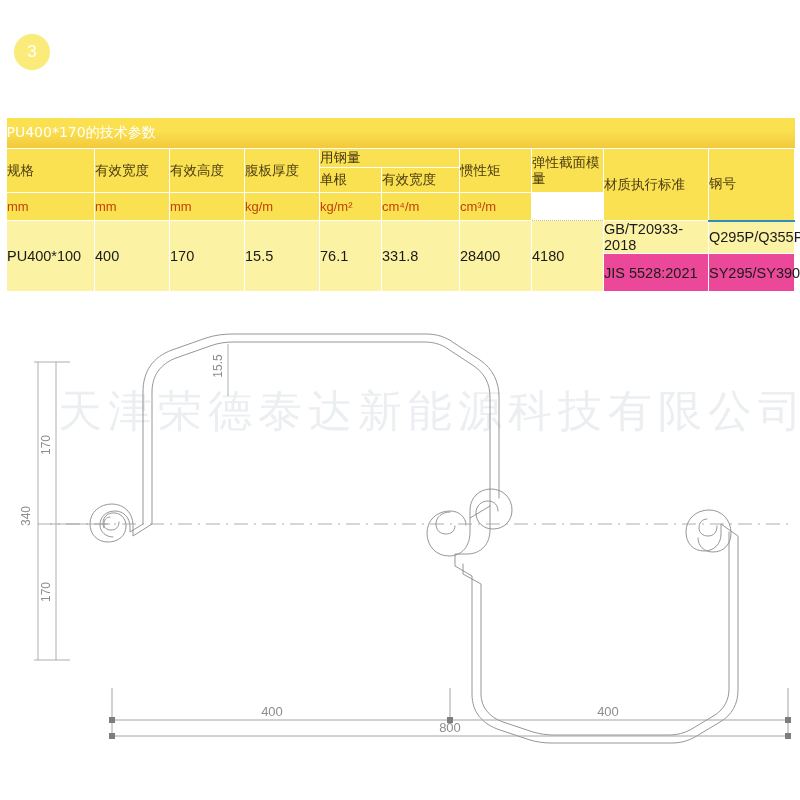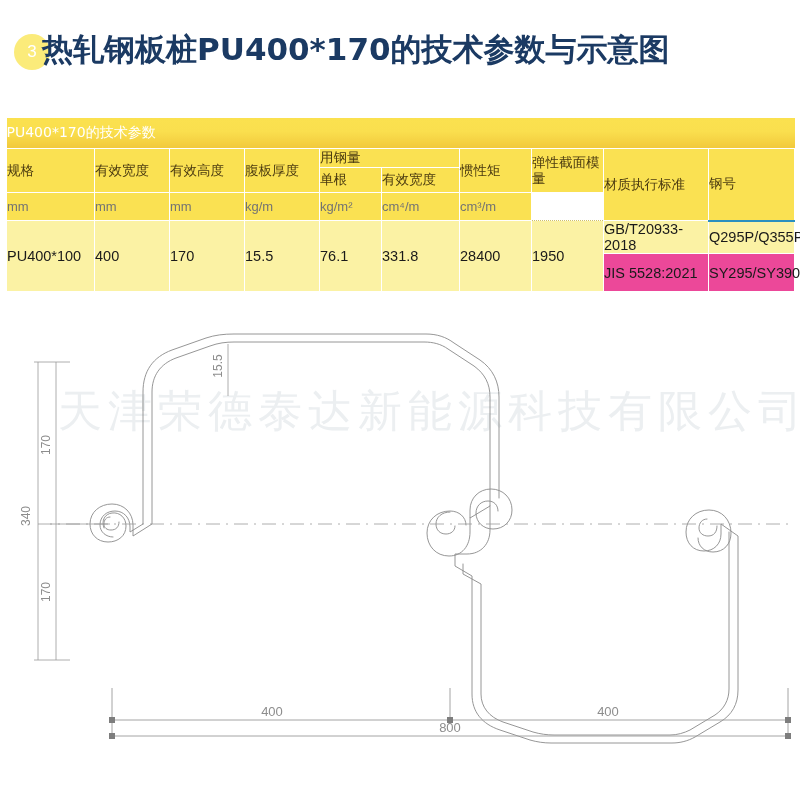--- a/index.html
+++ b/index.html
@@ -81,21 +81,21 @@
   }
   .hdr {
     background: #fae152;
     color: #4a3a10;
     font-size: 13.5px;
     font-family: "DejaVu Sans", "Liberation Sans", sans-serif;
   }
   .hdr.unit {
     font-family: "Liberation Sans", sans-serif;
     font-size: 13px;
-    color: #737373;
+    color: #c2410c;
   }
   .body-cell {
     background: #fbf2a4;
     color: #1a1a1a;
     font-size: 14.5px;
     font-family: "Liberation Sans", sans-serif;
   }
   .body-cell.alt {
     background: #ec4899;
   }
@@ -125,21 +125,20 @@
     white-space: nowrap;
     font-family: "DejaVu Sans", "Liberation Sans", sans-serif;
     pointer-events: none;
   }
 </style>
 </head>
 <body>
 
 <div id="title-bar">
   <div id="title-badge">3</div>
-  <div id="title-text">热轧钢板桩PU400*170的技术参数与示意图</div>
 </div>
 
 <div id="spec-table-wrap">
   <table class="spec">
     <colgroup>
       <col style="width:88px">
       <col style="width:75px">
       <col style="width:75px">
       <col style="width:75px">
       <col style="width:62px">
@@ -182,21 +181,21 @@
       </tr>
 
       <tr>
         <td class="body-cell dotted-top" rowspan="2" style="height:37px">PU400*100</td>
         <td class="body-cell dotted-top" rowspan="2">400</td>
         <td class="body-cell dotted-top" rowspan="2">170</td>
         <td class="body-cell dotted-top" rowspan="2">15.5</td>
         <td class="body-cell dotted-top" rowspan="2">76.1</td>
         <td class="body-cell dotted-top" rowspan="2">331.8</td>
         <td class="body-cell dotted-top" rowspan="2">28400</td>
-        <td class="body-cell dotted-top" rowspan="2">1950</td>
+        <td class="body-cell dotted-top" rowspan="2">4180</td>
         <td class="body-cell">GB/T20933-2018</td>
         <td class="body-cell">Q295P/Q355P</td>
       </tr>
 
       <tr>
         <td class="body-cell alt" style="height:37px">JIS 5528:2021</td>
         <td class="body-cell alt">SY295/SY390</td>
       </tr>
     </tbody>
   </table>

